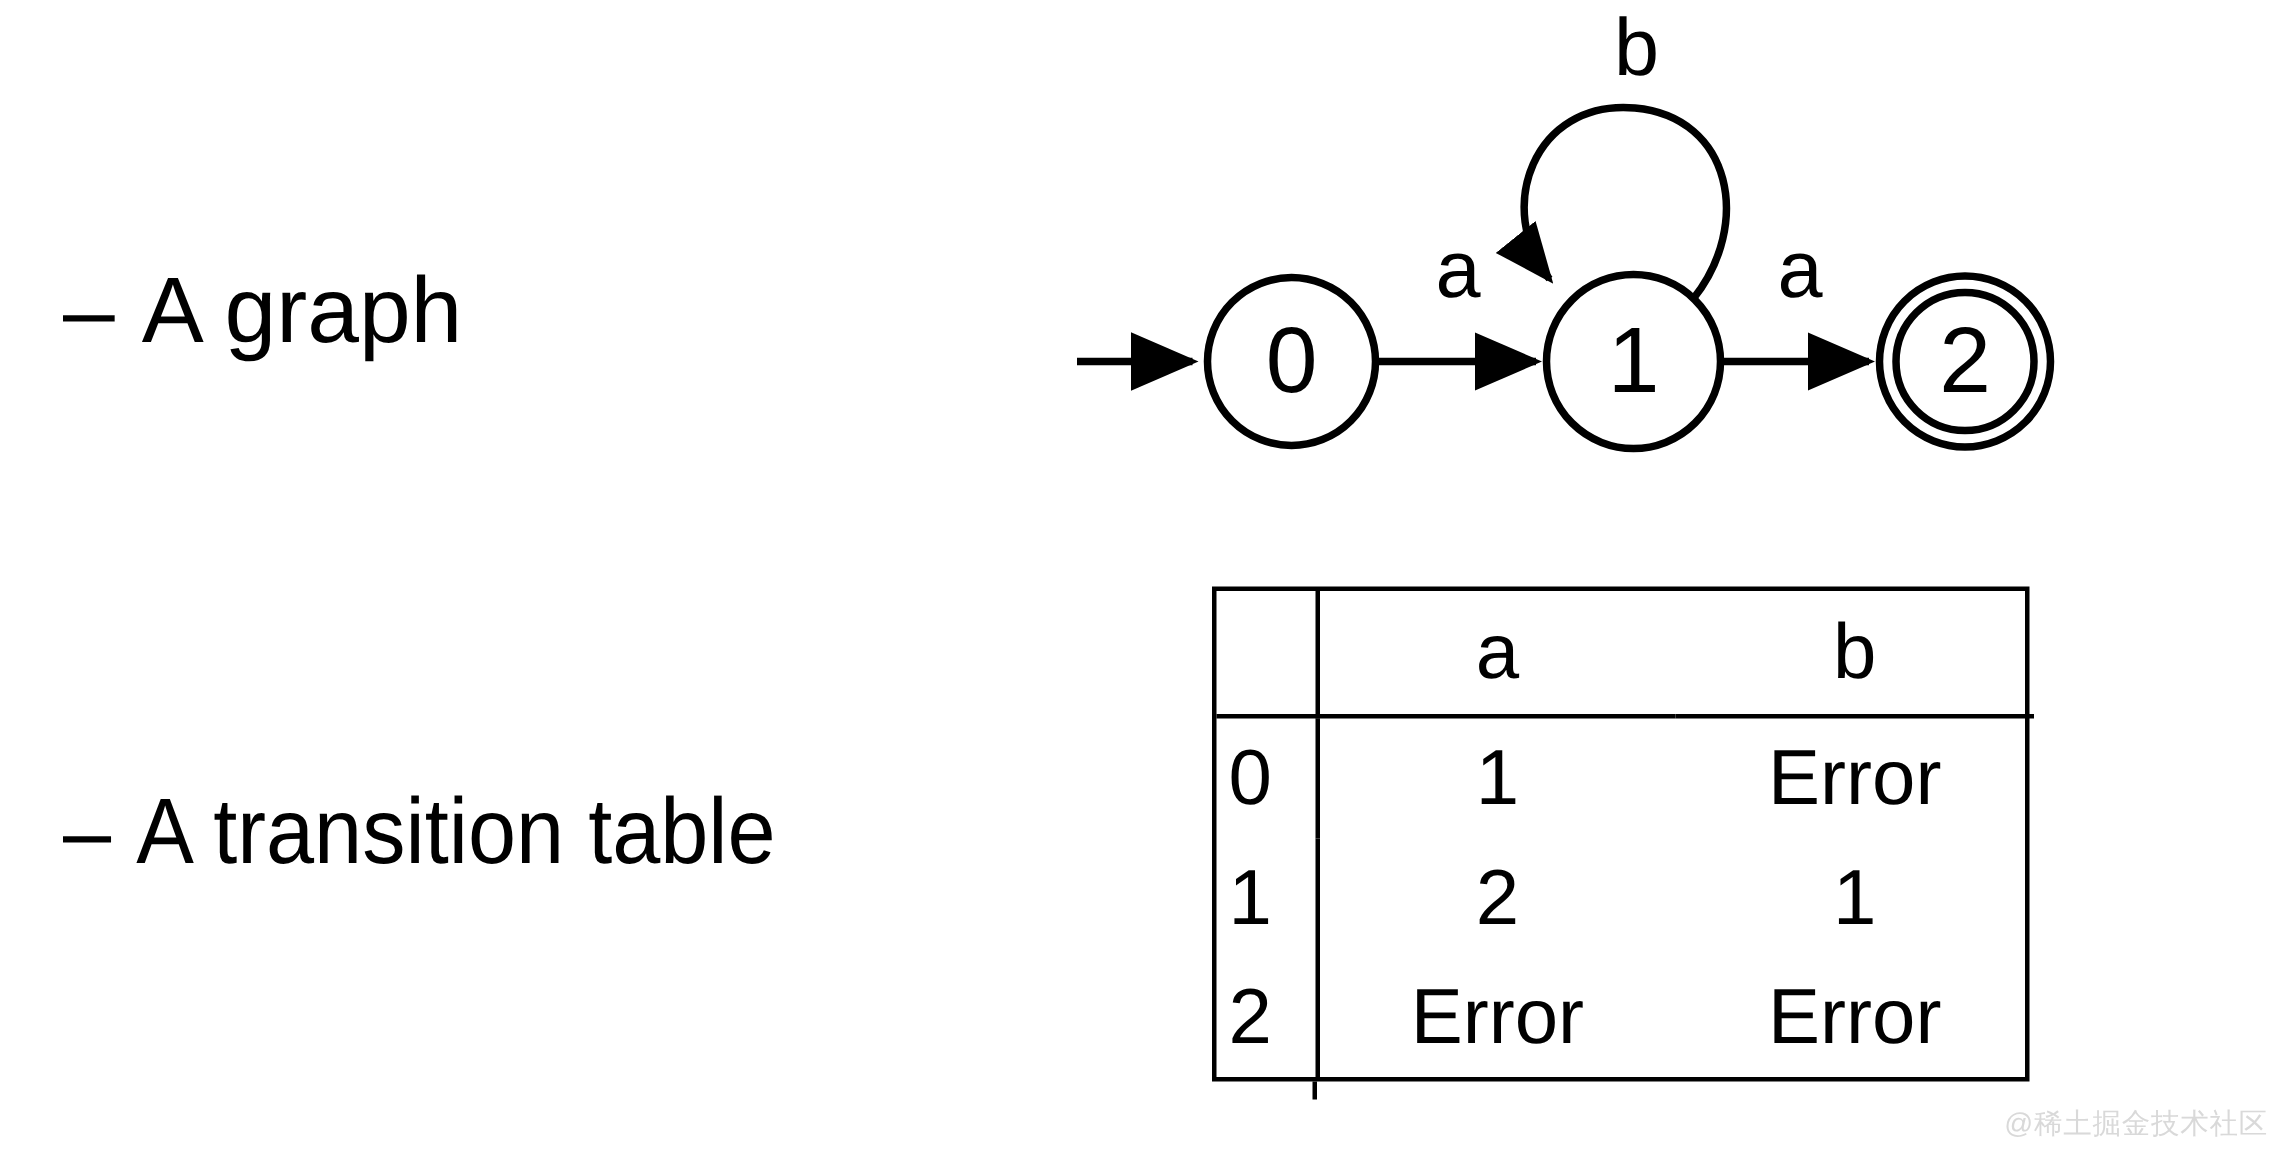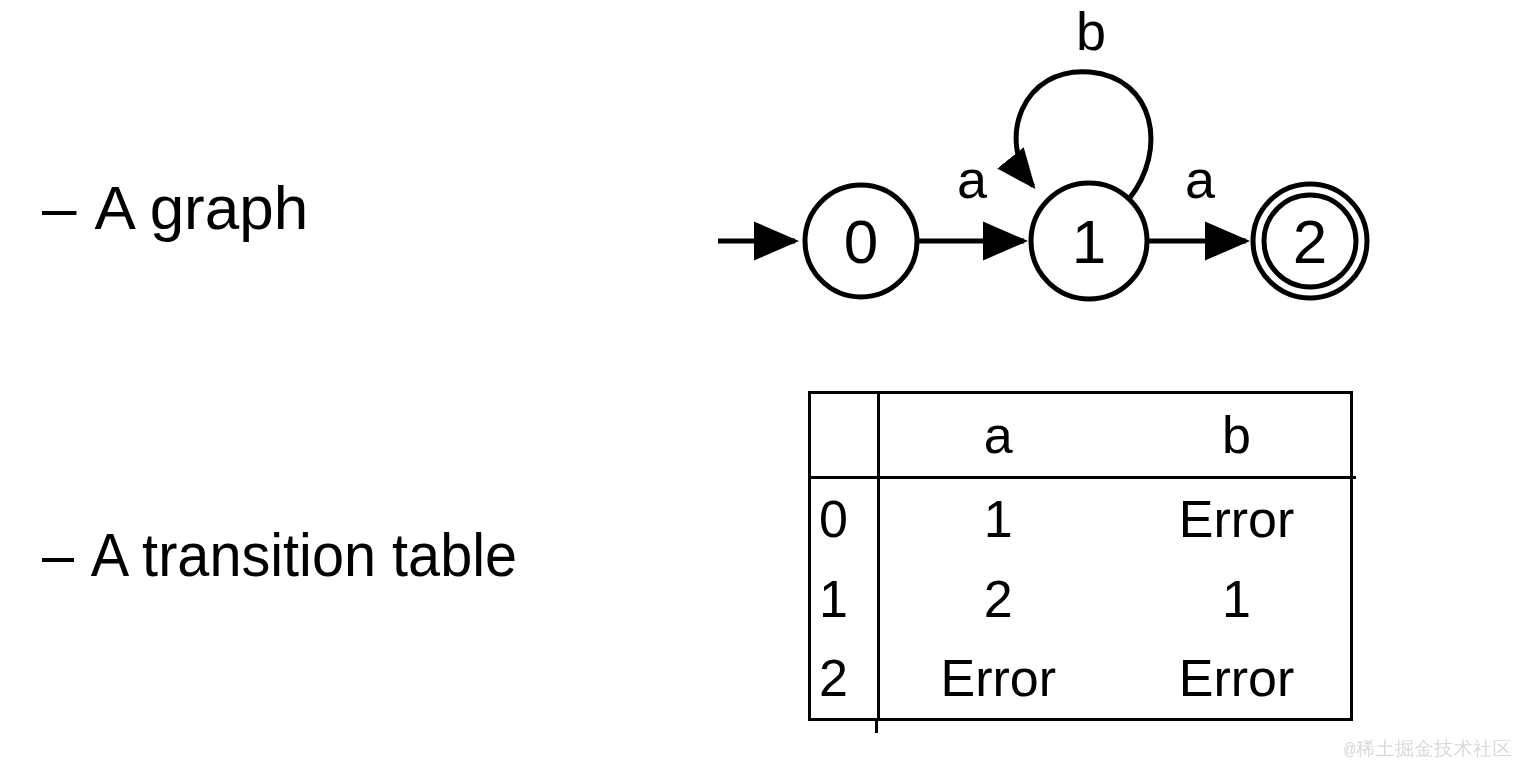--- a/index.html
+++ b/index.html
@@ -130,21 +130,21 @@
     width: 3px;
     height: 12px;
     background: #000000;
   }
 
   
   #watermark {
     position: absolute;
     right: 14px;
     bottom: 8px;
-    font-family: Liberation Mono, monospace;
+    font-family: Liberation Sans, sans-serif;
     font-size: 19px;
     color: #d9d9d9;
     white-space: nowrap;
     letter-spacing: 0.5px;
   }
 </style>
 </head>
 <body>
 
 <div id="stage">

